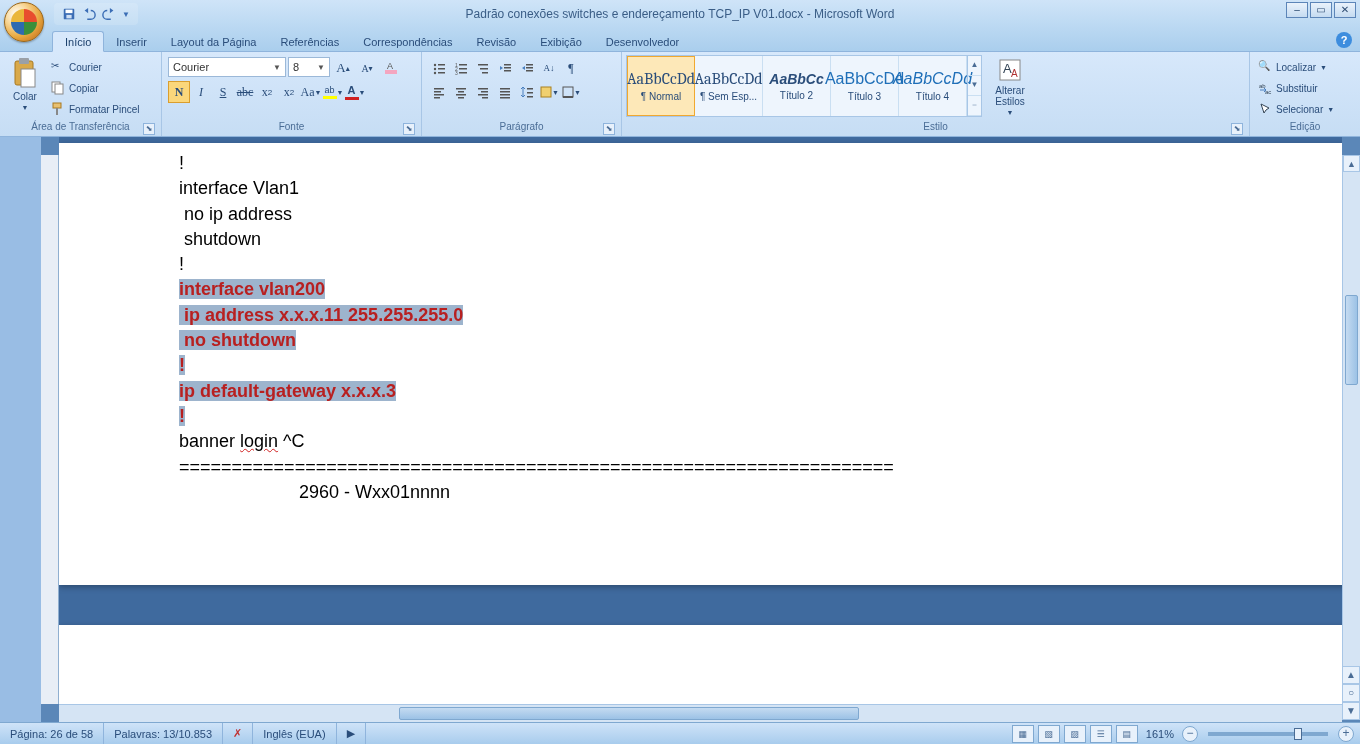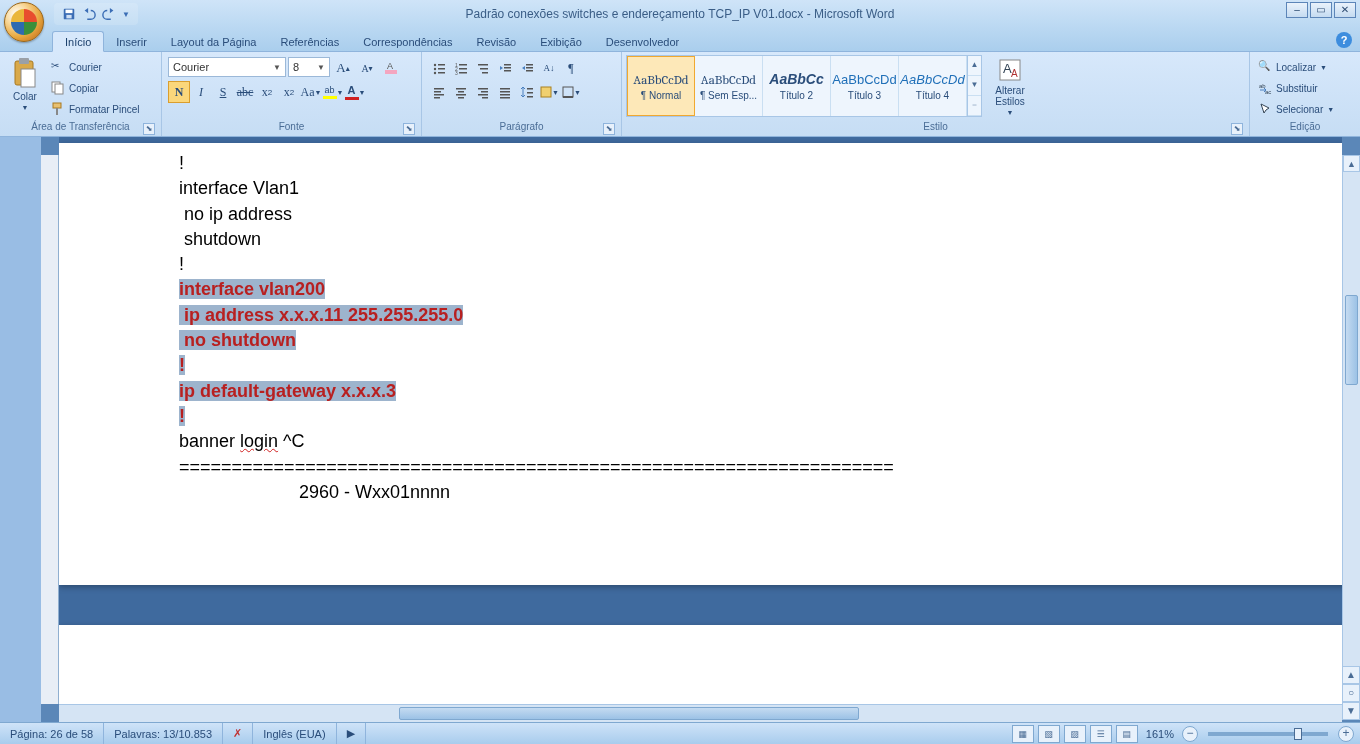--- a/index.html
+++ b/index.html
@@ -39,21 +39,21 @@
 .btnrow { display: flex; gap: 0; }
 .rbtn { width: 22px; height: 22px; border: 1px solid transparent; display: flex; align-items: center; justify-content: center; font-size: 12px; color: #2a4d7a; font-family: "Times New Roman", serif;}
 .rbtn.sel { background: #fbd77b; border: 1px solid #da9e2e; }
 .rbtn sup, .rbtn sub { font-size: 8px; }
 .color-bar { width: 14px; height: 3px; display:block; margin-top:1px;}
 
 
 .styles-gallery { display: flex; height: 62px; border: 1px solid #a8c6e6; background: #eef5fd; }
 .style-item { width: 68px; border-right: 1px solid #cadff2; display: flex; flex-direction: column; align-items: center; justify-content: center; font-size: 10px; color: #2a4d7a; }
 .style-item.active { border: 1px solid #f0a830; background: #fde8b8; }
-.style-prev { font-size: 13px; margin-bottom: 3px; }
+.style-prev { font-size: 16px; margin-bottom: 3px; }
 .style-arrows { width: 14px; display: flex; flex-direction: column; border-left: 1px solid #a8c6e6; }
 .style-arrows div { flex: 1; font-size: 8px; text-align: center; line-height: 18px; color:#4a6c95; border-bottom:1px solid #cadff2;}
 
 
 .edit-col { display:flex; flex-direction:column; gap:1px; padding:2px 4px;}
 .edit-item { display:flex; align-items:center; gap:4px; font-size:10px; color:#2a4d7a; height:20px; white-space:nowrap;}
 
 
 .docscroll { position: absolute; top: 137px; left: 0; right: 0; bottom: 22px; background: #5b87b8; overflow: hidden; margin-left: 41px; }
 .ruler-v { position:absolute; left:0; top:18px; bottom:18px; width:18px; background:#e8eef6; border-right:1px solid #8fafd0;}

